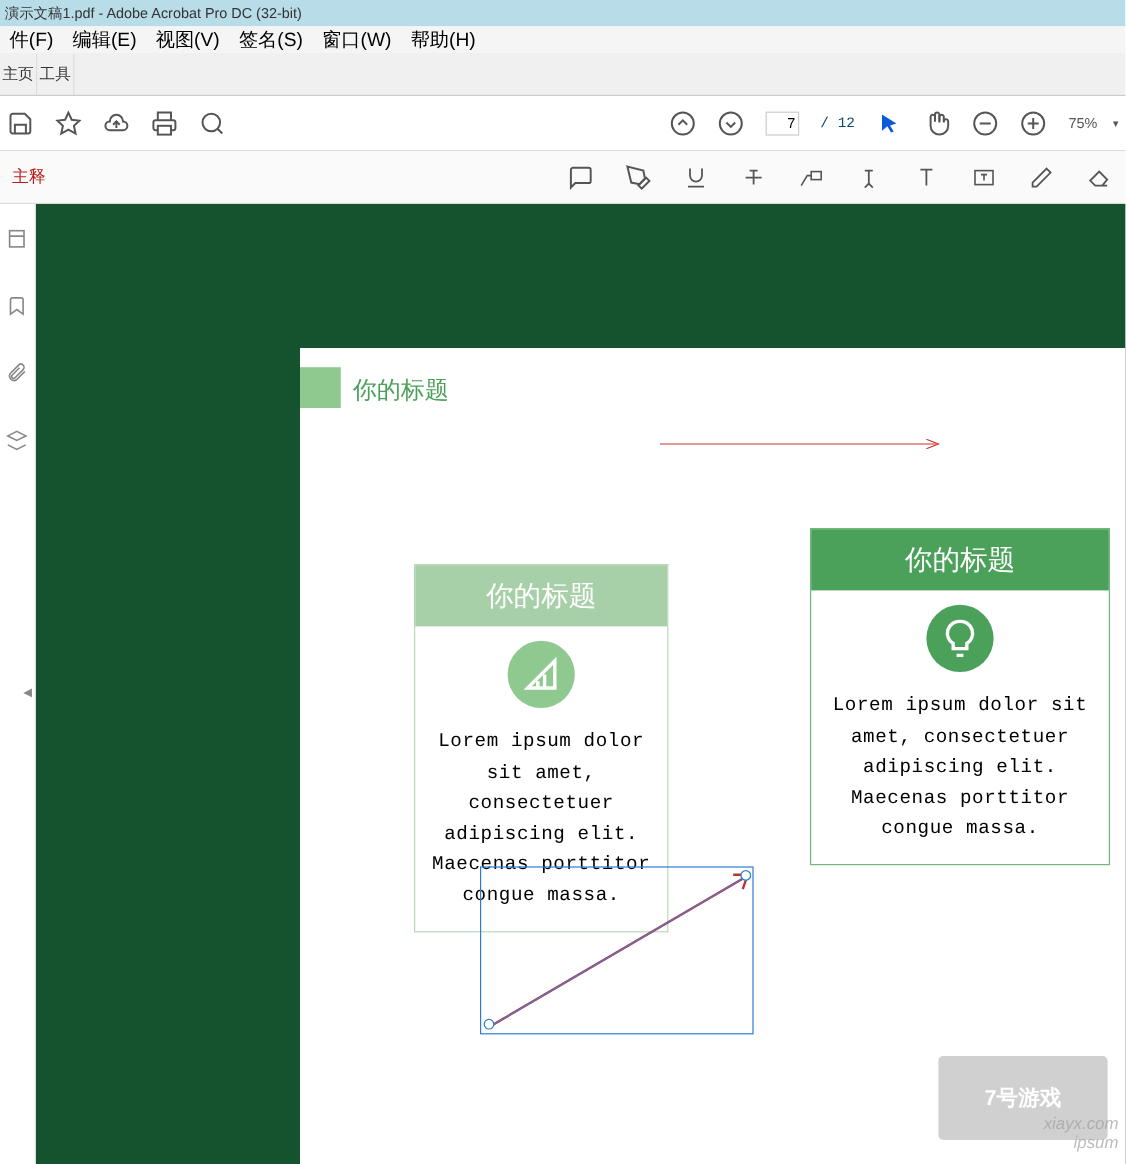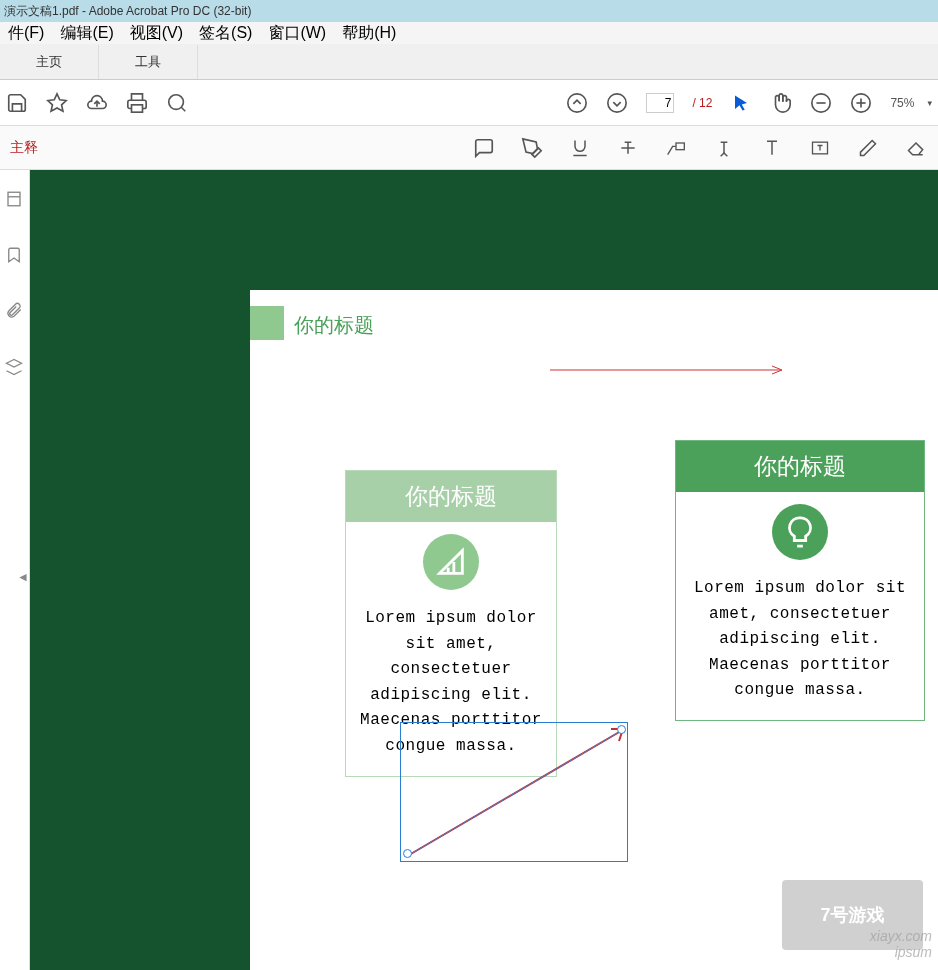--- a/index.html
+++ b/index.html
@@ -1,29 +1,29 @@
 <!DOCTYPE html>
 <html><head>
 <meta charset="utf-8">
 <style>
 * { margin: 0; padding: 0; box-sizing: border-box; font-family: "Microsoft YaHei", Arial, sans-serif; }
 body { width: 938px; height: 970px; background: #fff; overflow: hidden; position: relative; }
 .title-bar { height: 22px; background: #b8dce8; display: flex; align-items: center; padding-left: 4px; font-size: 12px; color: #333; }
 .menu-bar { height: 22px; background: #f5f5f5; display: flex; align-items: center; font-size: 16px; }
 .menu-item { padding: 0 8px; cursor: default; }
 .tabs-bar { height: 36px; background: #f0f0f0; display: flex; align-items: flex-end; border-bottom: 1px solid #ccc; }
-.tab { padding: 8px 36px; font-size: 13px; color: #333; border-right: 1px solid #ddd; cursor: default; }
+.tab { padding: 8px 2px; font-size: 13px; color: #333; border-right: 1px solid #ddd; cursor: default; }
 .tab.active { background: #fff; border-top: 1px solid #ccc; border-right: 1px solid #ccc; position: relative; top: 1px; }
 .tab .close { margin-left: 12px; color: #888; }
 .toolbar { height: 46px; background: #fff; display: flex; align-items: center; padding: 0 6px; border-bottom: 1px solid #ddd; }
 .tb-left { display: flex; gap: 18px; align-items: center; }
 .tb-right { display: flex; gap: 18px; align-items: center; margin-left: auto; }
 .tb-icon { width: 22px; height: 22px; display: flex; align-items: center; justify-content: center; color: #555; cursor: pointer; }
 .page-input { width: 28px; text-align: right; border: 1px solid #ccc; font-size: 12px; padding: 2px; }
-.page-total { font-size: 12px; color: #b91c1c; }
+.page-total { font-size: 12px; color: #0c4a6e; font-family: Liberation Mono, monospace; }
 .zoom-text { font-size: 12px; color: #555; display: flex; align-items: center; gap: 13px; }
 .anno-toolbar { height: 44px; background: #fafafa; display: flex; align-items: center; border-bottom: 1px solid #ddd; padding: 0 10px; }
 .anno-label { font-size: 14px; color: #b91c1c; }
 .anno-tools { display: flex; gap: 24px; margin-left: auto; }
 .anno-tool { width: 24px; height: 24px; display: flex; align-items: center; justify-content: center; color: #555; cursor: pointer; }
 .main-area { display: flex; height: calc(970px - 22px - 22px - 36px - 46px - 44px); }
 .sidebar { width: 30px; background: #fff; border-right: 1px solid #ddd; display: flex; flex-direction: column; align-items: center; gap: 36px; padding-top: 20px; position: relative; }
 .side-icon { width: 20px; height: 20px; color: #888; cursor: pointer; }
 .side-collapse { position: absolute; top: 50%; left: 17px; color: #888; font-size: 12px; }
 .viewer { flex: 1; background: #14532d; position: relative; overflow: hidden; }

